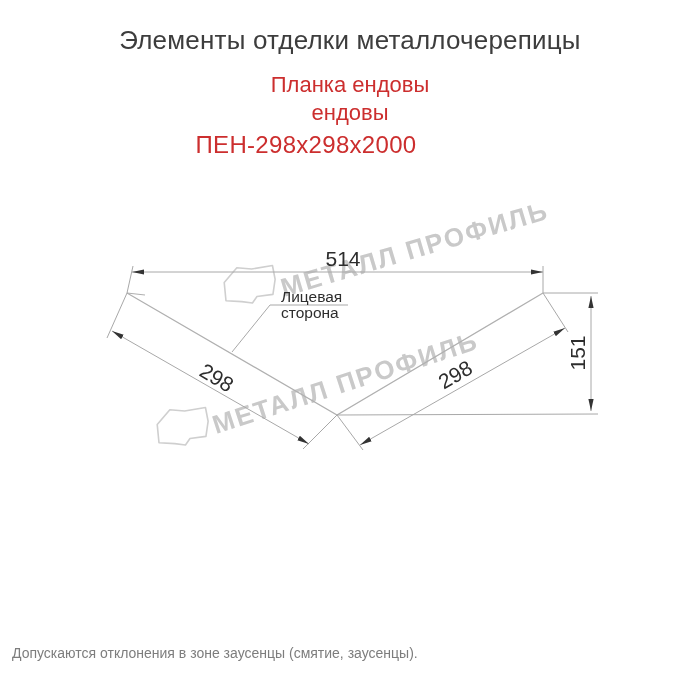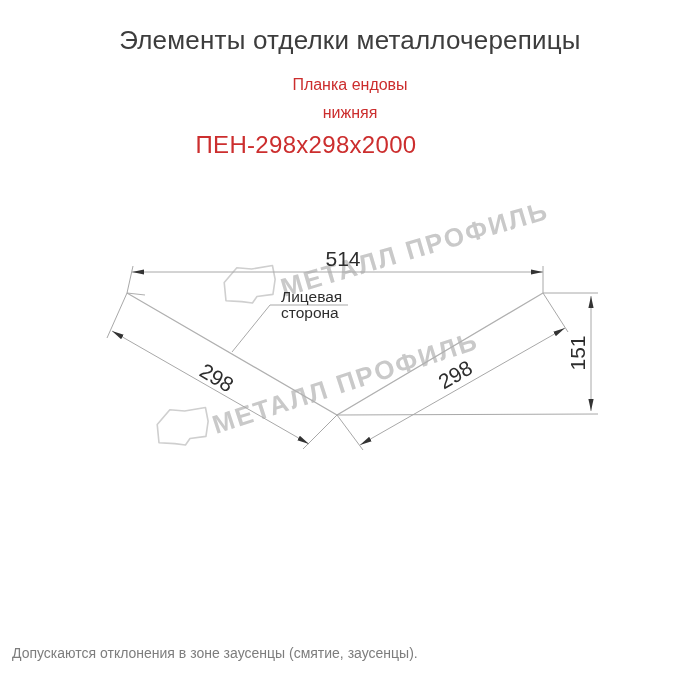--- a/index.html
+++ b/index.html
@@ -6,21 +6,21 @@
   .page{
     position:relative;width:700px;height:700px;background:#ffffff;overflow:hidden;
     font-family:"Liberation Sans","DejaVu Sans",sans-serif;
   }
   .page-title{
     position:absolute;top:25px;left:0;width:700px;margin:0;
     text-align:center;font-size:26px;font-weight:400;color:#3d3d3d;letter-spacing:0.2px;
   }
   .product-name{
     position:absolute;top:71px;left:0;width:700px;
-    text-align:center;font-size:16px;line-height:28px;color:#cc2e2e;
+    text-align:center;font-size:22px;line-height:28px;color:#cc2e2e;
   }
   .product-code{
     position:absolute;top:131px;left:0;width:612px;
     text-align:center;font-size:24px;color:#cc2e2e;letter-spacing:0.3px;
   }
   .drawing{position:absolute;top:0;left:0;}
   .footnotes{
     position:absolute;left:12px;top:645px;
     font-size:14px;line-height:17.5px;color:#7d7d7d;
   }
@@ -35,21 +35,21 @@
 </style>
 </head>
 <body>
 
 <div class="page">
 
   <h1 class="page-title">Элементы отделки металлочерепицы</h1>
 
   <div class="product-name">
     <div>Планка ендовы</div>
-    <div>нижняя</div>
+    <div>ендовы</div>
   </div>
 
   <div class="product-code">ПЕН-298x298x2000</div>
 
   <svg class="drawing" width="700" height="700" viewBox="0 0 700 700">
     <defs>
       <marker id="arr" viewBox="0 0 12 6" refX="12" refY="3" markerWidth="12" markerHeight="6" markerUnits="userSpaceOnUse" orient="auto-start-reverse">
         <path d="M12,3 L0,0.4 L0,5.6 Z" fill="#333333"></path>
       </marker>
     </defs>

